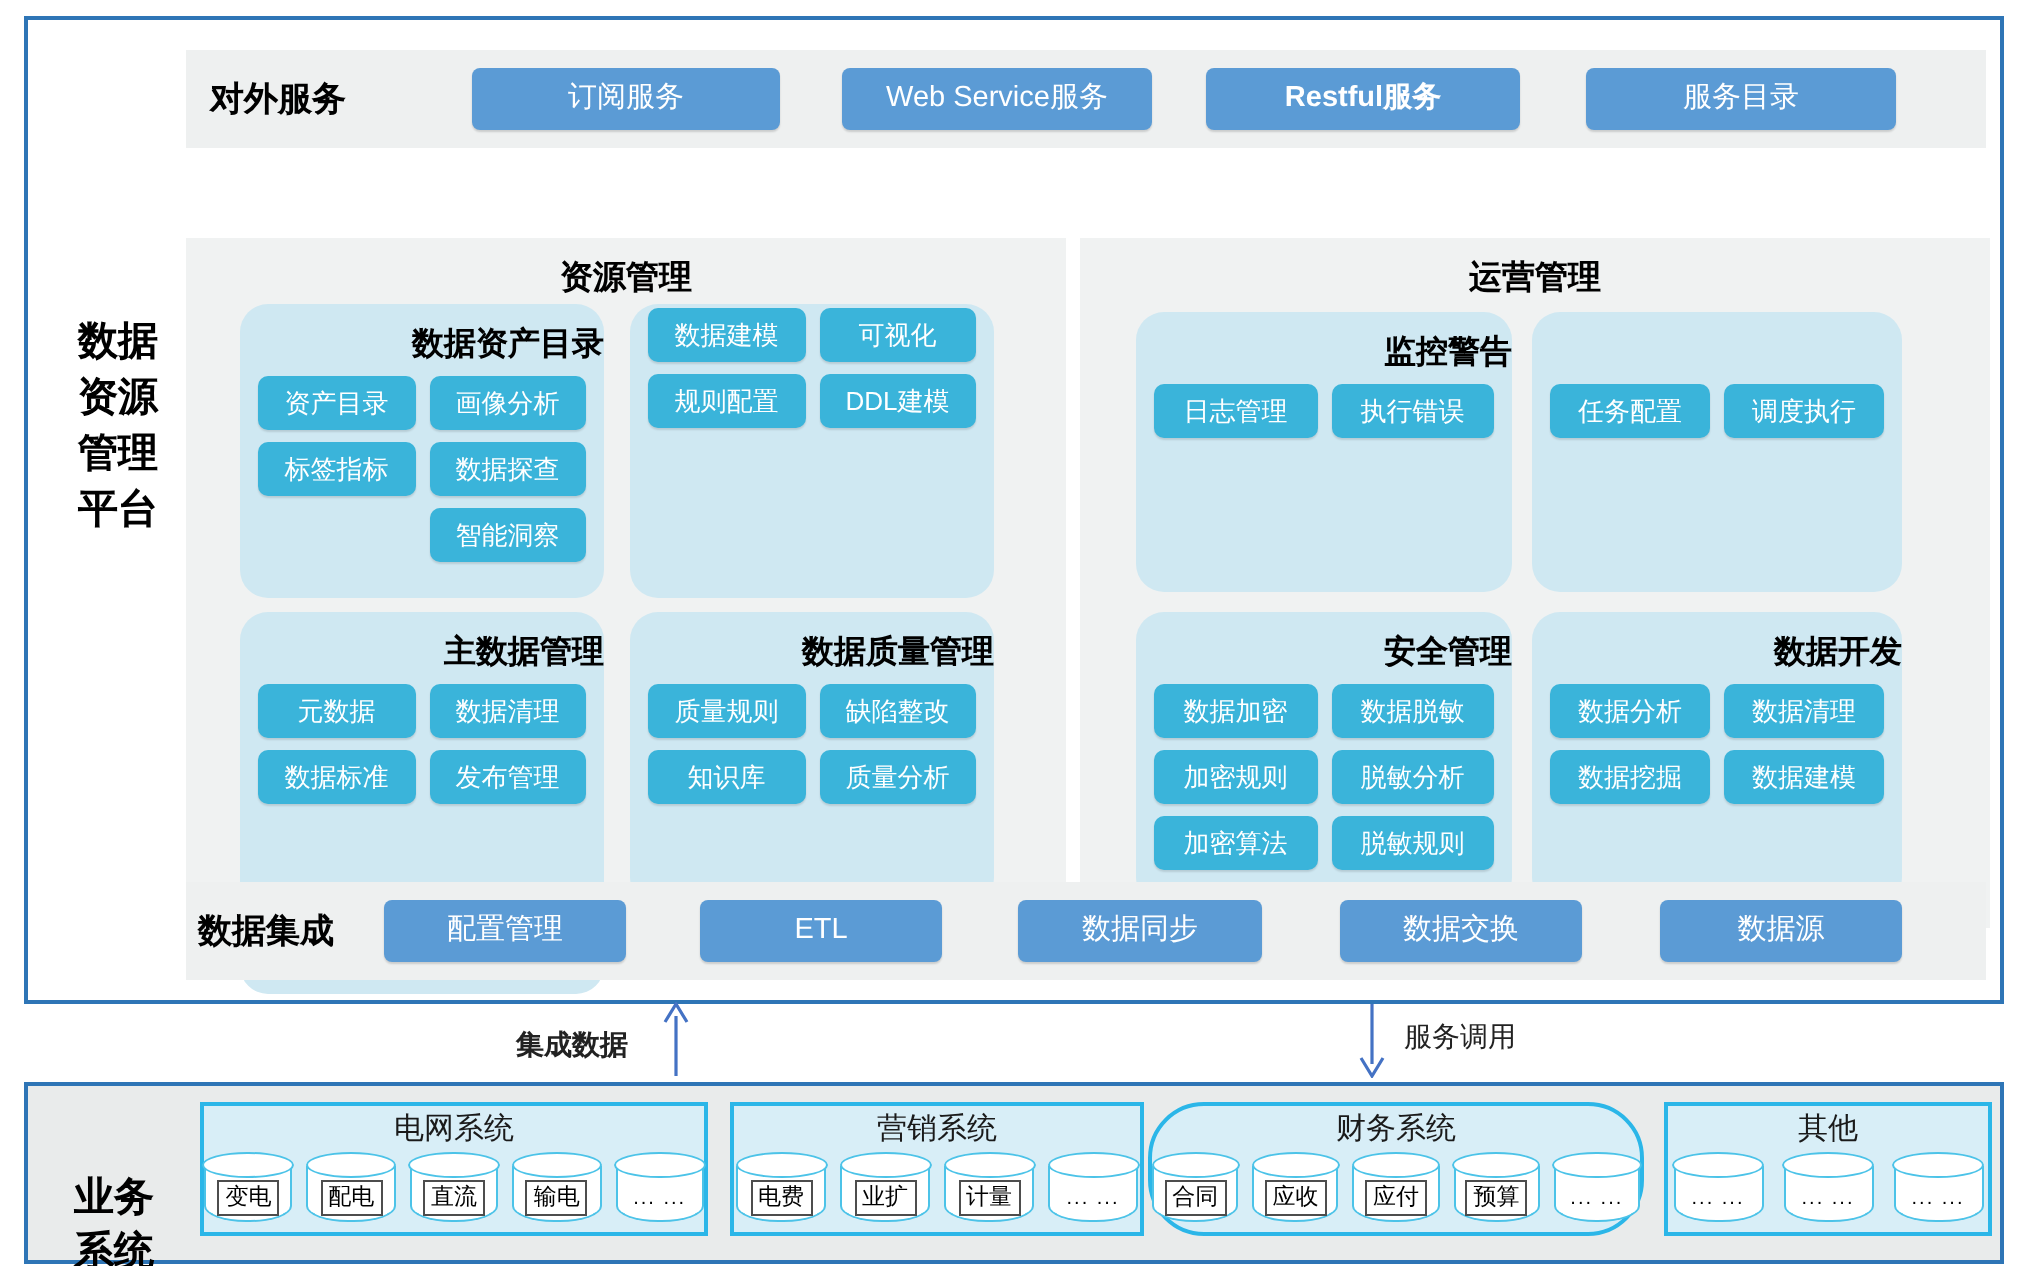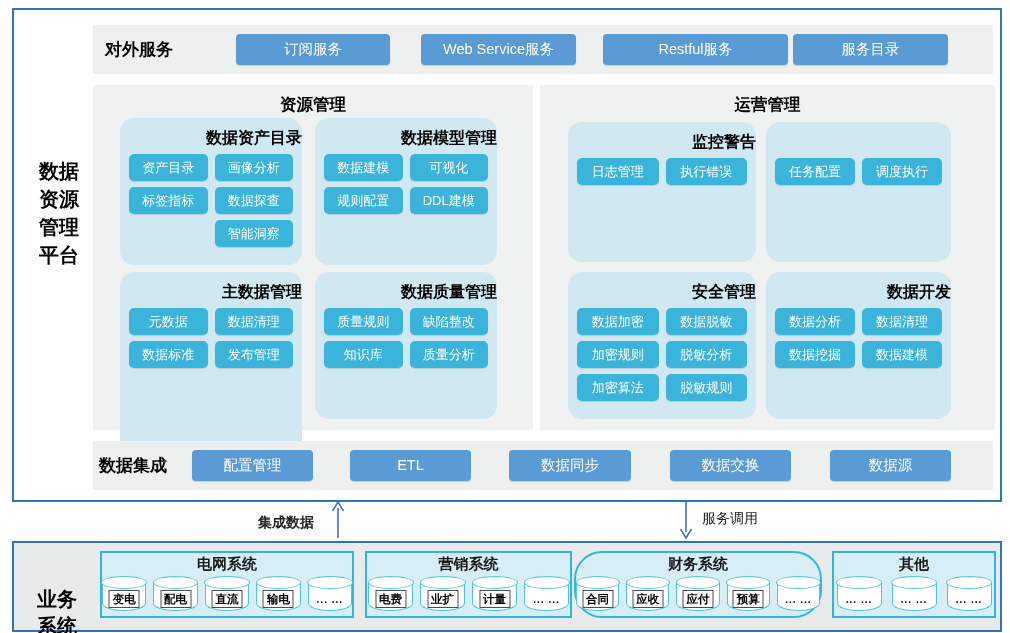--- a/index.html
+++ b/index.html
@@ -13,40 +13,40 @@
   .side-title{position:absolute;left:12px;top:147px;width:66px;text-align:center;
               font-weight:bold;font-size:20px;line-height:28px;color:#000;}
 
   .gray-row{position:absolute;background:#eef0f0;}
   .row-label{position:absolute;font-weight:bold;font-size:17px;color:#000;white-space:nowrap;}
 
   .blue-btn{position:absolute;height:31px;border-radius:4px;background:#5b9bd5;color:#fff;
             font-size:14.5px;line-height:31px;text-align:center;white-space:nowrap;
             box-shadow:0 1px 1px rgba(0,0,0,.15);}
 
-  .panel{position:absolute;background:#f0f2f2;}
+  .panel{position:absolute;background:#f0f2f2;margin-top:34px;}
   .panel-title{text-align:center;font-weight:bold;font-size:16.5px;padding-top:9px;color:#000;}
 
   .group{position:absolute;background:#cfe8f2;border-radius:14px;}
   .group-title{margin-top:10px;height:24px;text-align:right;font-weight:bold;font-size:16px;color:#000;}
   .btn-grid{display:grid;grid-template-columns:1fr 1fr;gap:6px 7px;padding:2px 9px 0 9px;}
   .cbtn{height:27px;border-radius:5px;background:#3ab4da;color:#fff;font-size:13px;
         line-height:27px;text-align:center;white-space:nowrap;box-shadow:0 1px 1px rgba(0,0,0,.12);}
   .col2{grid-column:2;}
 
   
   .flow-label{position:absolute;font-size:14px;color:#222;white-space:nowrap;}
   .arrow{position:absolute;}
 
   
   .business-box{position:absolute;left:12px;top:541px;width:986px;height:87px;
                 border:2px solid #2e75b6;background:#e9ebeb;}
   .biz-side-title{position:absolute;left:10px;top:14px;width:66px;text-align:center;
                   font-weight:bold;font-size:20px;line-height:27px;color:#000;margin-top:29px;}
-  .sysbox{position:absolute;top:8px;height:63px;border:2px solid #2bb6e8;background:#d8eef7;font-weight:bold;}
+  .sysbox{position:absolute;top:8px;height:63px;border:2px solid #2bb6e8;background:#d8eef7;}
   .sys-title{text-align:center;font-size:15px;color:#1a1a1a;margin-top:2px;}
   .cyl-row{display:flex;justify-content:center;gap:7px;margin-top:1px;}
   .cyl{position:relative;width:43px;height:27px;margin-top:8px;background:#fff;
        border:1.5px solid #4cc3e8;border-top:none;border-radius:0 0 21px 21px / 0 0 8px 8px;}
   .cyl::before{content:"";position:absolute;left:-1.5px;right:-1.5px;top:-7px;height:13px;
        background:#fff;border:1.5px solid #4cc3e8;border-radius:50%;box-sizing:border-box;}
   .cyl-tag{position:absolute;z-index:2;left:50%;top:7px;transform:translateX(-50%);
        background:#fff;border:1px solid #4d4d4d;font-size:11.5px;line-height:16px;
        padding:0 3px;white-space:nowrap;color:#000;}
   .cyl-tag.plain{border:none;background:transparent;font-size:10px;top:9px;letter-spacing:1px;}
@@ -62,39 +62,38 @@
       <div>数据</div>
       <div>资源</div>
       <div>管理</div>
       <div>平台</div>
     </div>
 
     <div class="gray-row" style="left:79px;top:15px;width:900px;height:49px;"></div>
     <div class="row-label" style="left:91px;top:28px;">对外服务</div>
     <div class="blue-btn" style="left:222px;top:24px;width:154px;">订阅服务</div>
     <div class="blue-btn" style="left:407px;top:24px;width:155px;">Web Service服务</div>
-    <div class="blue-btn" style="left:589px;top:24px;width:185px;">Restful服务</div>
+    <div class="blue-btn" style="left:589px;top:24px;width:157px;font-weight:bold;">Restful服务</div>
     <div class="blue-btn" style="left:779px;top:24px;width:155px;">服务目录</div>
 
     <div class="panel" style="left:79px;top:75px;width:440px;height:345px;">
       <div class="panel-title">资源管理</div>
 
       <div class="group" style="left:27px;top:33px;width:182px;height:147px;">
         <div class="group-title">数据资产目录</div>
         <div class="btn-grid">
           <div class="cbtn">资产目录</div>
           <div class="cbtn">画像分析</div>
           <div class="cbtn">标签指标</div>
           <div class="cbtn">数据探查</div>
           <div class="cbtn col2">智能洞察</div>
         </div>
       </div>
 
       <div class="group" style="left:222px;top:33px;width:182px;height:147px;">
-        <div class="group-title">数据模型管理</div>
         <div class="btn-grid">
           <div class="cbtn">数据建模</div>
           <div class="cbtn">可视化</div>
           <div class="cbtn">规则配置</div>
           <div class="cbtn">DDL建模</div>
         </div>
       </div>
 
       <div class="group" style="left:27px;top:187px;width:182px;height:191px;">
         <div class="group-title">主数据管理</div>

